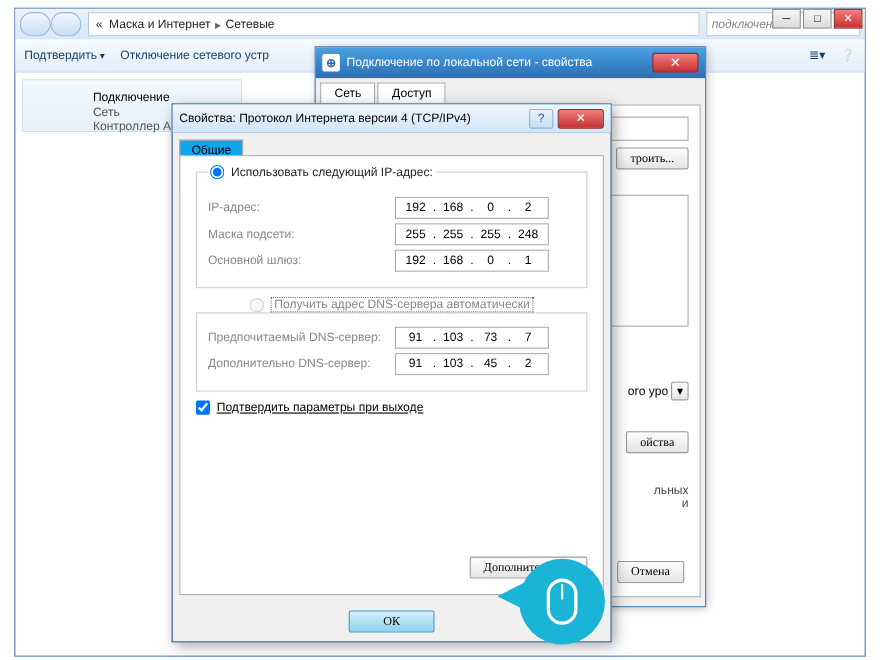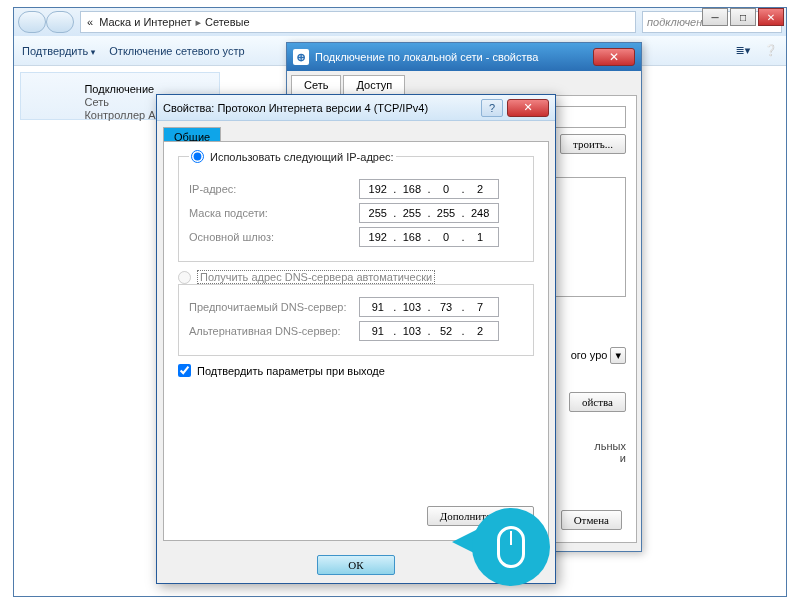--- a/index.html
+++ b/index.html
@@ -52,28 +52,28 @@
 .dlg2 .dtitle{color:#000;}
 .dlg2 .help{margin-left:auto;width:22px;height:18px;background:linear-gradient(#e8f1fa,#c9def2);border:1px solid #8eb3d6;border-radius:2px;margin-right:4px;display:flex;align-items:center;justify-content:center;color:#2a5a8a;}
 .dlg2 .closebtn{width:42px;height:18px;background:linear-gradient(#f08080,#c83030);border:1px solid #8a2a2a;border-radius:3px;color:#fff;display:flex;align-items:center;justify-content:center;}
 .dlg2 .tabs{display:flex;margin:6px 6px 0 6px;}
 .dlg2 .tab{background:#0ea5e9;border:1px solid #b0b0b0;border-bottom:none;padding:3px 10px;margin-right:2px;font-size:11px;}
 .dlg2 .tab.inactive{background:#f0f0f0;color:#555;margin-top:28px;}
 .dlg2 .panel{position:absolute;left:6px;right:6px;top:46px;bottom:42px;background:#fff;border:1px solid #b0b0b0;padding:12px 14px;}
 .dlg2 .desc{color:#333;line-height:14px;margin-bottom:10px;}
 .radio{display:flex;align-items:center;gap:6px;margin:4px 0;color:#222;}
 .radio input{margin:0;}
-.radio.dis{color:#888;}
+.radio.dis{color:#888;justify-content:center;}
 .fset{border:1px solid #d0d0d0;padding:8px 10px 10px 10px;margin-top:-4px;margin-bottom:8px;}
 .fset legend{padding:0 2px;margin-top:20px;}
 .row{display:flex;align-items:center;margin:4px 0;}
 .row .lab{width:170px;color:#888;}
 .ipin{width:140px;height:20px;border:1px solid #abadb3;background:#fff;padding:0 4px;display:flex;align-items:center;justify-content:space-around;font-family:inherit;}
 .ipin span{min-width:24px;text-align:center;}
-.chk{display:flex;align-items:center;gap:6px;}
+.chk{display:flex;align-items:center;gap:6px;text-decoration:underline;}
 .advbtn{position:absolute;right:14px;bottom:14px;}
 .okrow{position:absolute;left:0;right:0;bottom:8px;display:flex;justify-content:center;gap:8px;}
 .btn.ok{background:linear-gradient(#d3f0fb,#8fd3ea);border-color:#3f94c9;padding:3px 30px;}
 
 
 .callout{position:absolute;left:472px;top:508px;width:78px;height:78px;border-radius:50%;background:#19b4d6;display:flex;align-items:center;justify-content:center;}
 .callout .mouse{width:28px;height:42px;border:3px solid #fff;border-radius:14px;position:relative;}
 .callout .mouse::before{content:"";position:absolute;left:50%;top:2px;width:2px;height:14px;background:#fff;transform:translateX(-50%);}
 .pointer{position:absolute;left:452px;top:528px;width:0;height:0;border-top:14px solid transparent;border-bottom:14px solid transparent;border-right:28px solid #19b4d6;}
 </style>
@@ -199,23 +199,23 @@
     </label>
 
     <fieldset class="fset">
       <div class="row">
         <span class="lab">Предпочитаемый DNS-сервер:</span>
         <div class="ipin">
           <span>91</span>.<span>103</span>.<span>73</span>.<span>7</span>
         </div>
       </div>
       <div class="row">
-        <span class="lab">Альтернативная DNS-сервер:</span>
-        <div class="ipin">
-          <span>91</span>.<span>103</span>.<span>52</span>.<span>2</span>
+        <span class="lab">Дополнительно DNS-сервер:</span>
+        <div class="ipin">
+          <span>91</span>.<span>103</span>.<span>45</span>.<span>2</span>
         </div>
       </div>
     </fieldset>
 
     <label class="chk">
       <input type="checkbox" checked="" style="">
       <span>Подтвердить параметры при выходе</span>
     </label>
     <button class="btn advbtn">Дополнительно...</button>
   </div>

